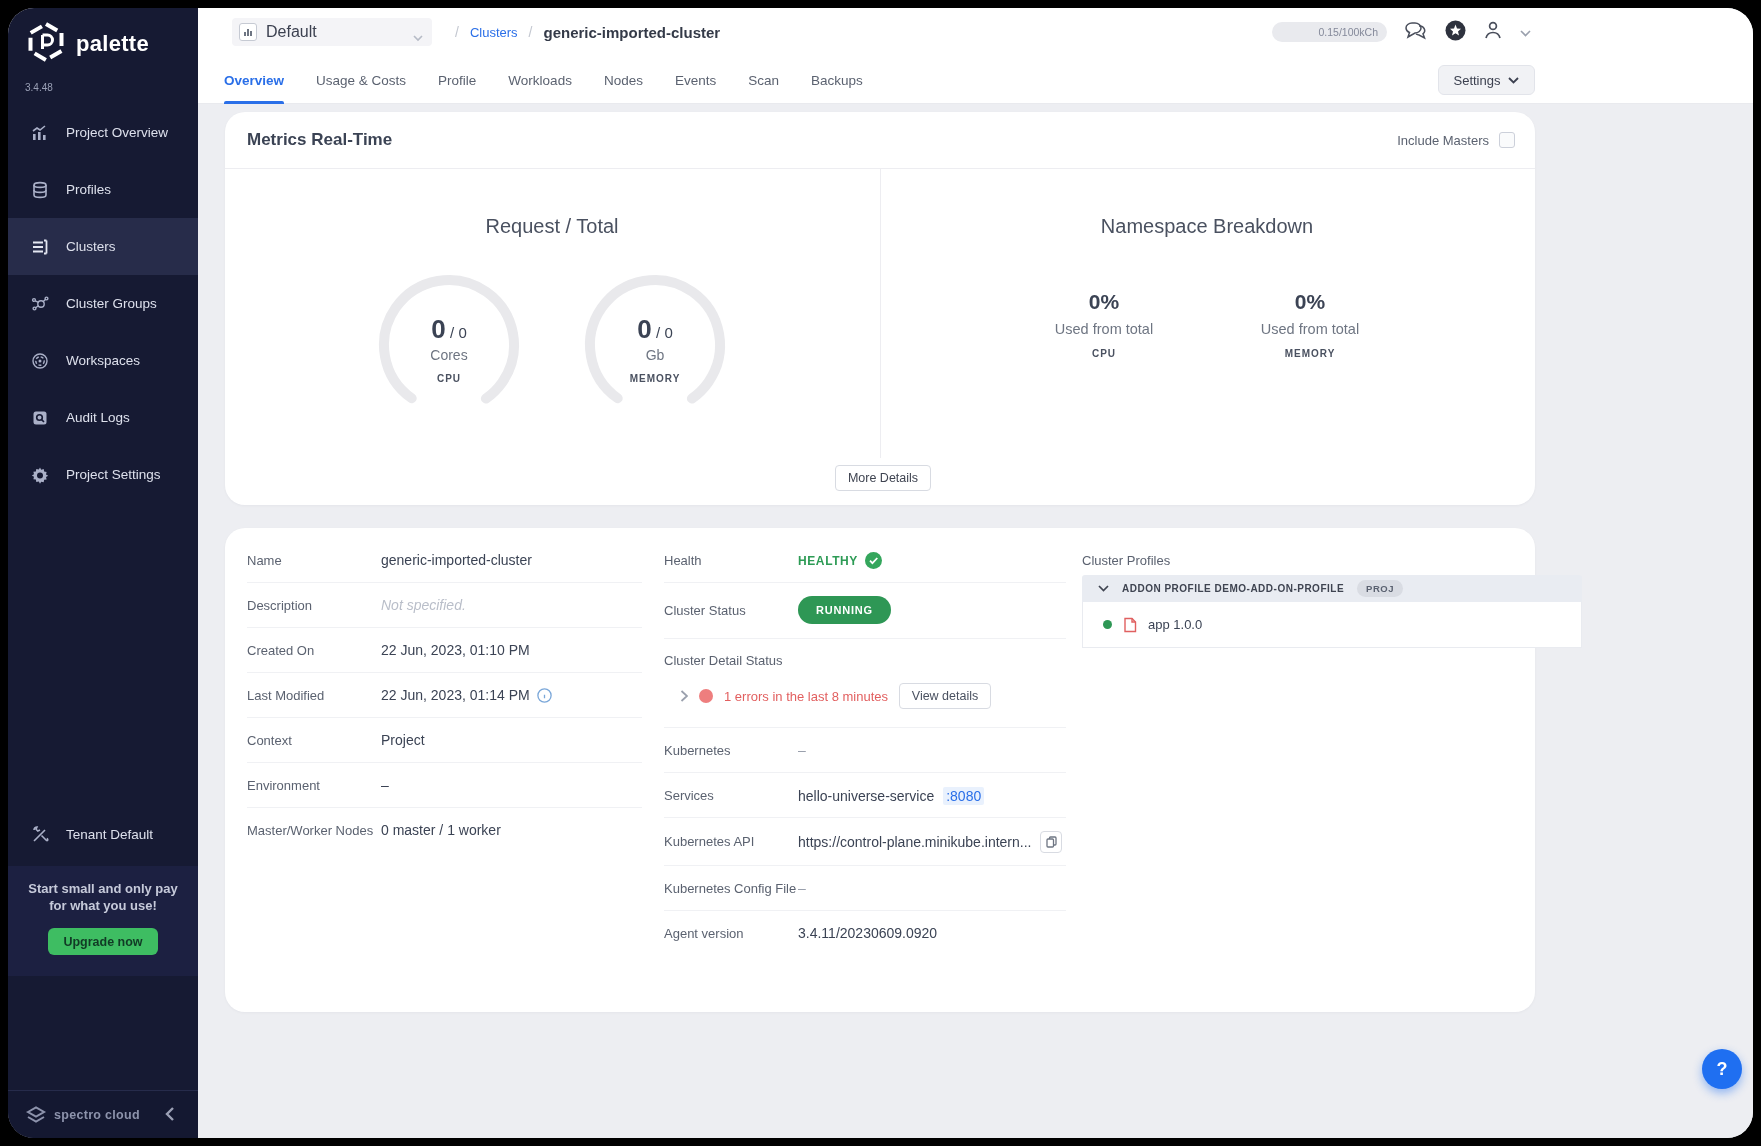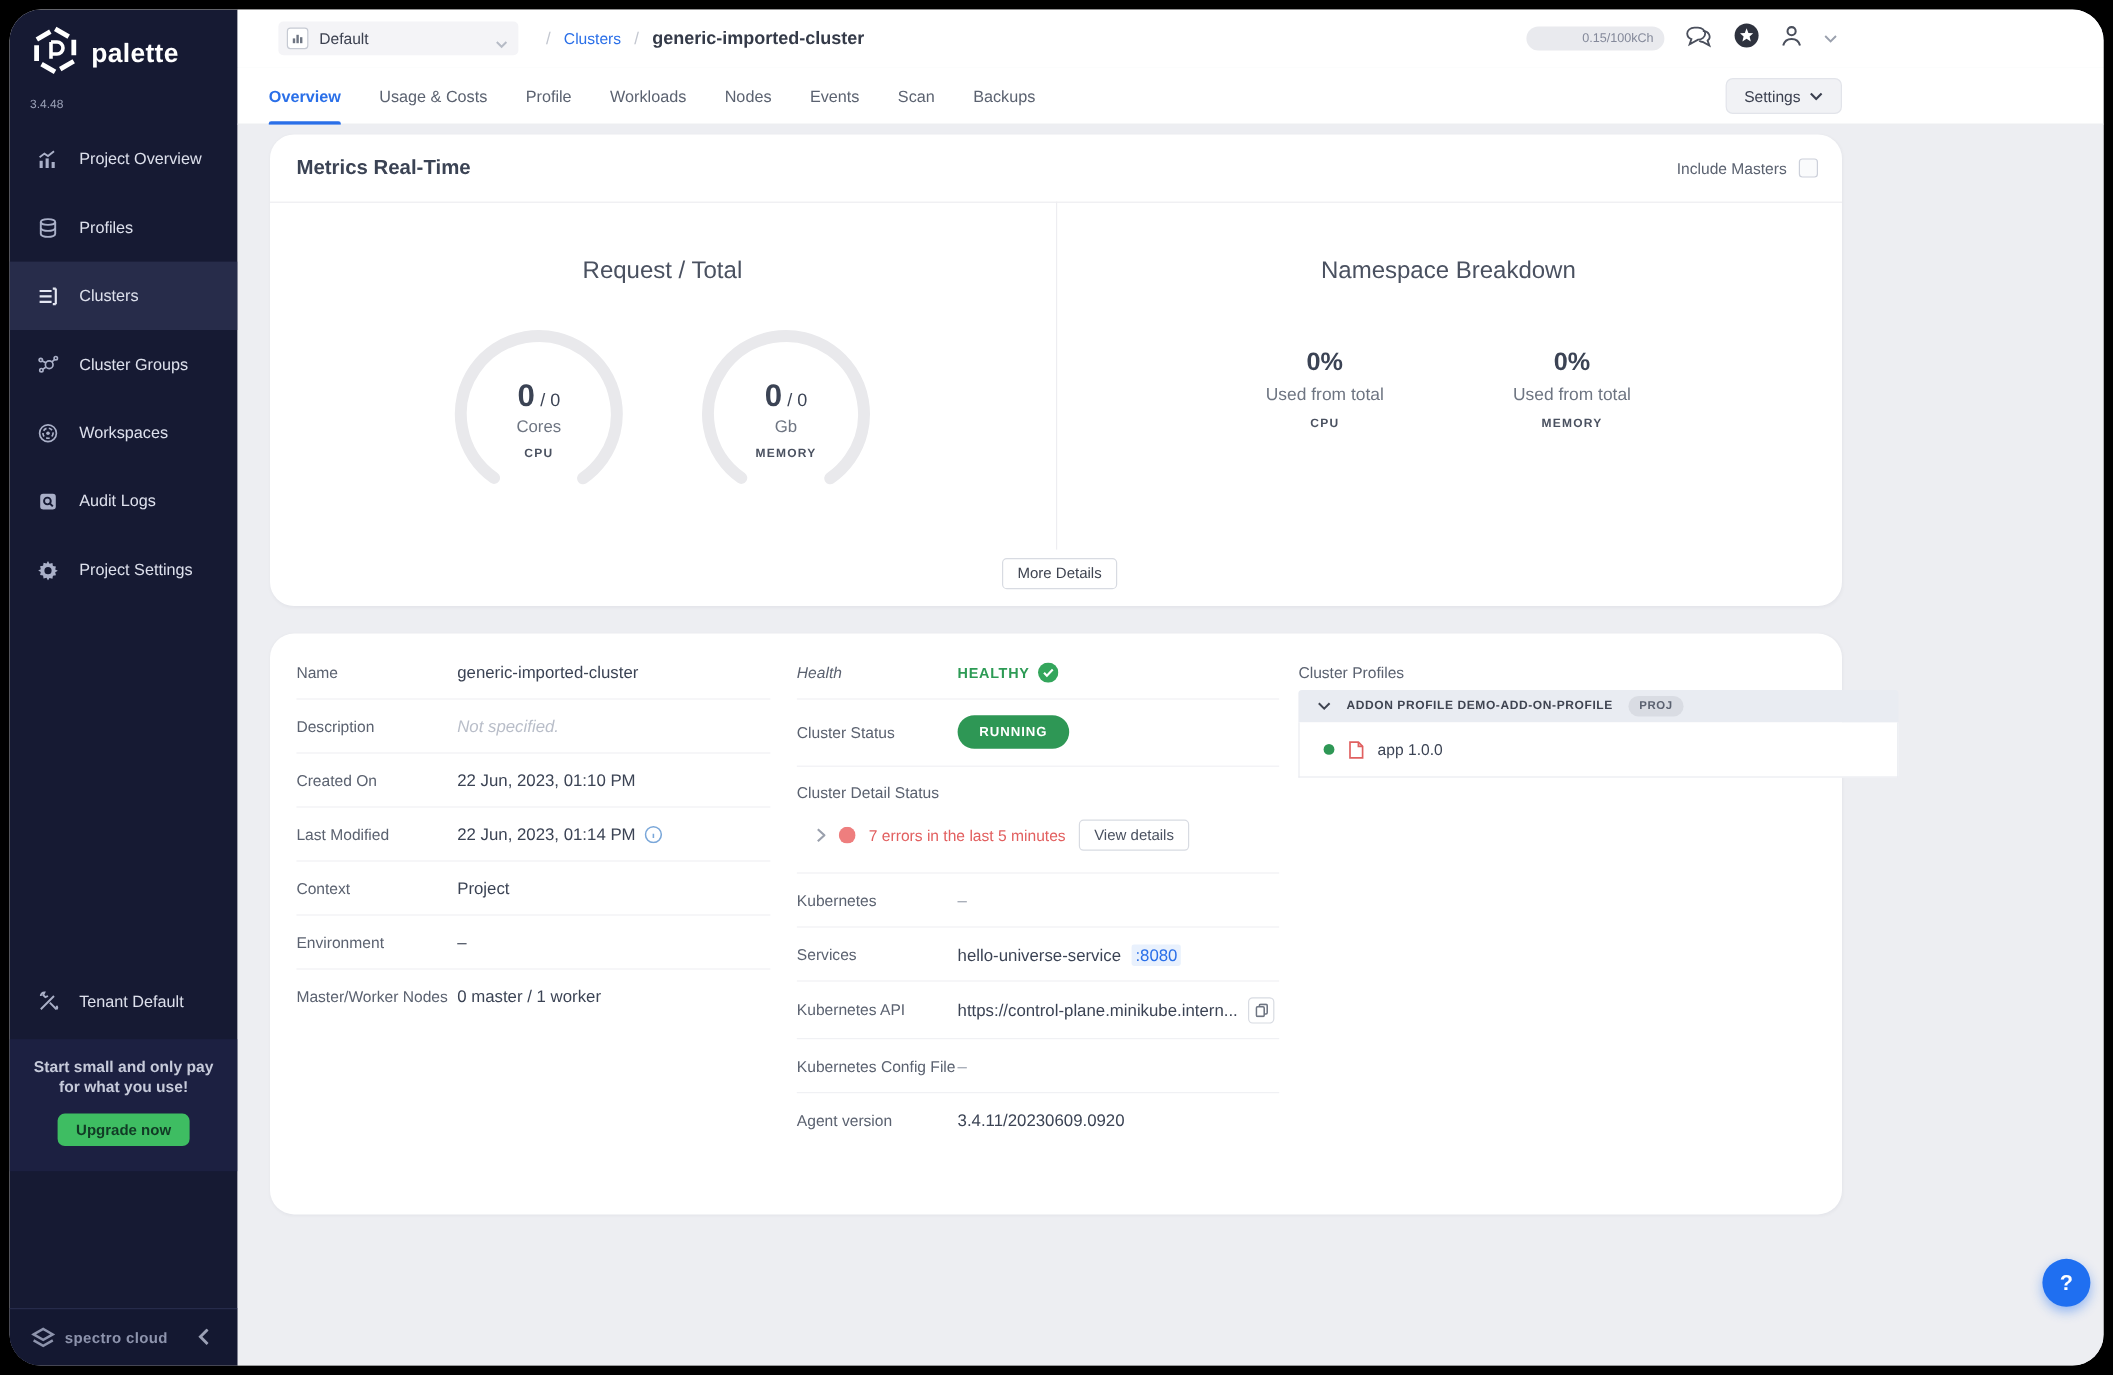--- a/index.html
+++ b/index.html
@@ -28,21 +28,21 @@
   .side-footer { position:absolute; left:0; bottom:0; width:100%; height:48px; background:#141831; border-top:1px solid #262b4b; display:flex; align-items:center; }
   .footer-brand { margin-left:46px; font-size:12.5px; font-weight:700; color:#8d93ac; letter-spacing:.3px; }
   .collapse { position:absolute; right:24px; top:16px; cursor:pointer; }
 
   
   .topbar { position:absolute; left:190px; top:0; right:0; height:48px; background:#fff; }
   .proj-select { position:absolute; left:34px; top:10px; width:200px; height:28px; background:#f4f4f7; border-radius:4px;
      display:flex; align-items:center; cursor:pointer; }
   .proj-icon-box { width:18px; height:18px; border:1px solid #c6cad3; border-radius:3px; background:#fff; margin-left:7px;
      display:flex; align-items:center; justify-content:center; }
-  .proj-label { margin-left:9px; font-size:13px; color:#3c4150; }
+  .proj-label { margin-left:9px; font-size:16px; color:#3c4150; }
   .proj-chev { position:absolute; right:9px; top:10px; }
   .breadcrumb { position:absolute; left:257px; top:0; height:48px; display:flex; align-items:center; gap:11px; }
   .bc-sep { color:#c3c7d0; font-size:14px; }
   .bc-link { color:#2a6fe8; font-size:13px; cursor:pointer; }
   .bc-current { color:#343a48; font-size:15px; font-weight:600; }
   .top-right { position:absolute; right:222px; top:0; height:48px; display:flex; align-items:center; gap:17px; }
   .credits-pill { width:115px; height:20px; background:#e9eaee; border-radius:10px; font-size:10.5px; color:#84899a;
      display:flex; align-items:center; justify-content:flex-end; padding-right:9px; }
 
   
@@ -387,21 +387,21 @@
           <span class="row-value">–</span>
         </div>
         <div class="info-row no-border">
           <span class="row-label">Master/Worker Nodes</span>
           <span class="row-value">0 master / 1 worker</span>
         </div>
       </div>
 
       <div class="mid-col">
         <div class="mrow" style="top:10px; height:45px;">
-          <span class="mlabel" style="line-height:45px;font-style:italic;">Health</span>
+          <span class="mlabel" style="line-height:45px;">Health</span>
           <span class="abs" style="left:134px; top:0; height:45px; display:flex; align-items:center; gap:7px;">
             <span class="healthy-txt">HEALTHY</span>
             <svg width="17" height="17" viewBox="0 0 17 17">
                 <circle cx="8.5" cy="8.5" r="8.5" fill="#34a65c"></circle>
                 <path d="M5 8.7 l2.4 2.4 L12.3 6" fill="none" stroke="#fff" stroke-width="1.8"></path>
               </svg>
           </span>
         </div>
         <div class="mrow" style="top:55px; height:56px;">
           <span class="mlabel" style="line-height:56px;">Cluster Status</span>
@@ -411,21 +411,21 @@
         </div>
         <div class="mrow" style="top:111px; height:89px;">
           <span class="mlabel" style="top:14px;">Cluster Detail Status</span>
           <span class="abs" style="left:16px; top:44px; display:flex; align-items:center; gap:11px;">
             <svg width="8" height="12" viewBox="0 0 8 12" fill="none" stroke="#9aa0ad" stroke-width="1.8">
                 <path d="M1.5 1 L7 6 l-5.5 5"></path>
               </svg>
             <svg width="14" height="14" viewBox="0 0 14 14">
                 <circle cx="7" cy="7" r="7" fill="#ee7e7e"></circle>
               </svg>
-            <span class="error-txt">7 errors in the last 5 minutes</span>
+            <span class="error-txt">1 errors in the last 8 minutes</span>
             <button class="view-details">View details</button>
           </span>
         </div>
         <div class="mrow" style="top:200px; height:45px;">
           <span class="mlabel" style="line-height:45px;">Kubernetes</span>
           <span class="abs" style="left:134px; line-height:45px; font-size:14px; color:#9aa0ad;">–</span>
         </div>
         <div class="mrow" style="top:245px; height:45px;">
           <span class="mlabel" style="line-height:45px;">Services</span>
           <span class="abs" style="left:134px; top:0; height:45px; display:flex; align-items:center; gap:9px;">

